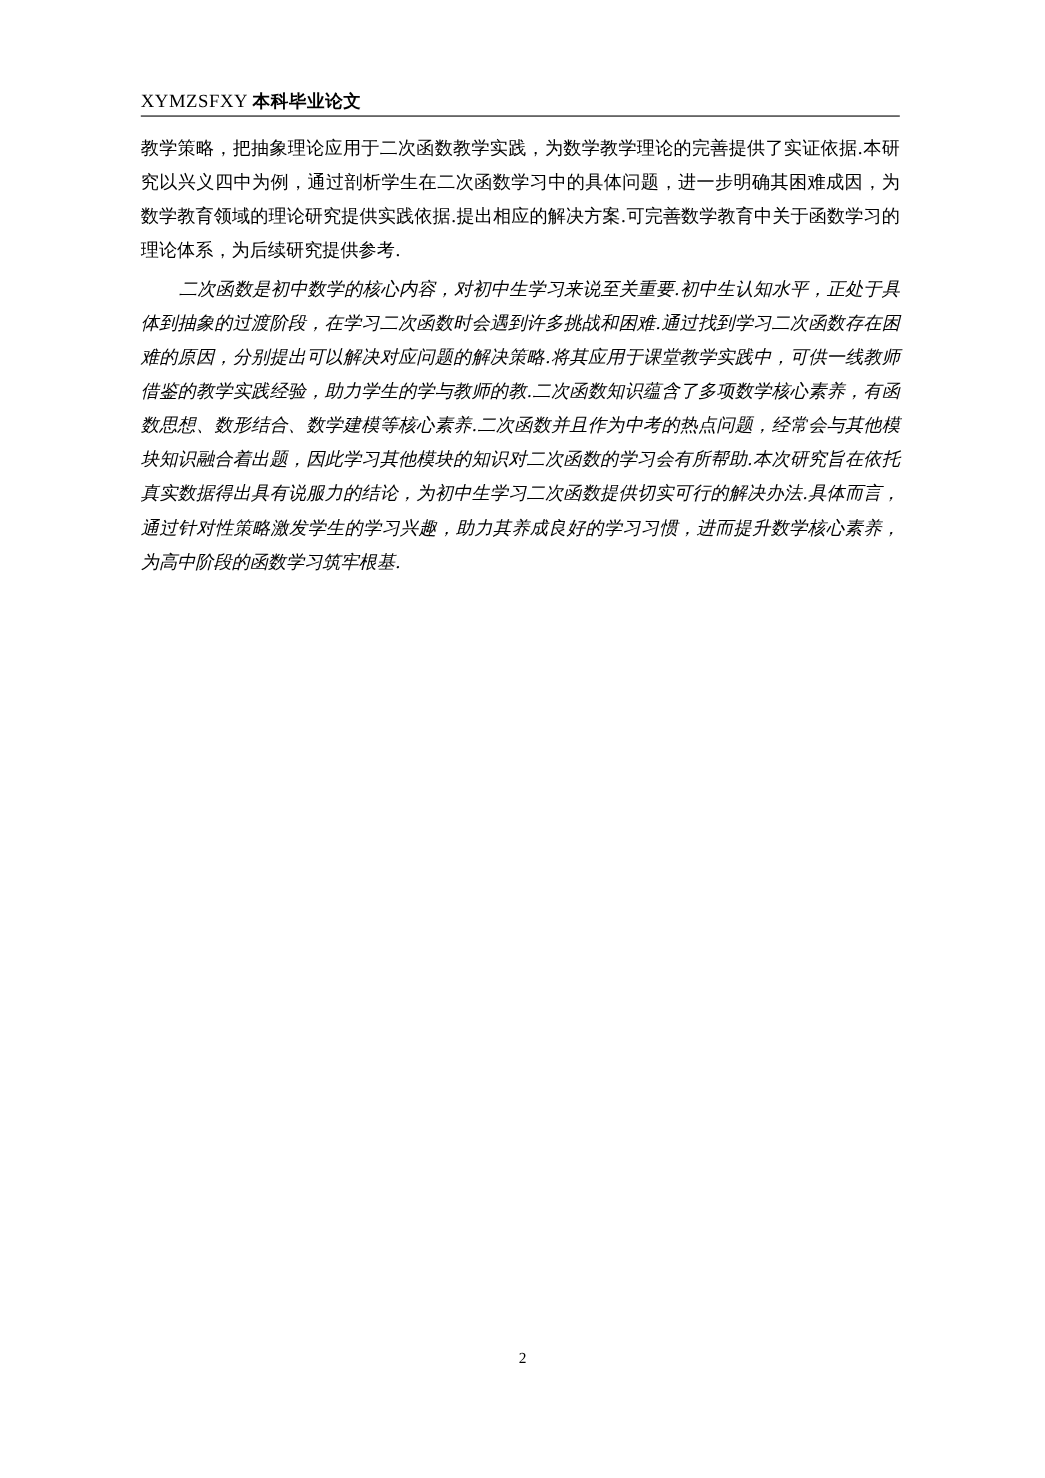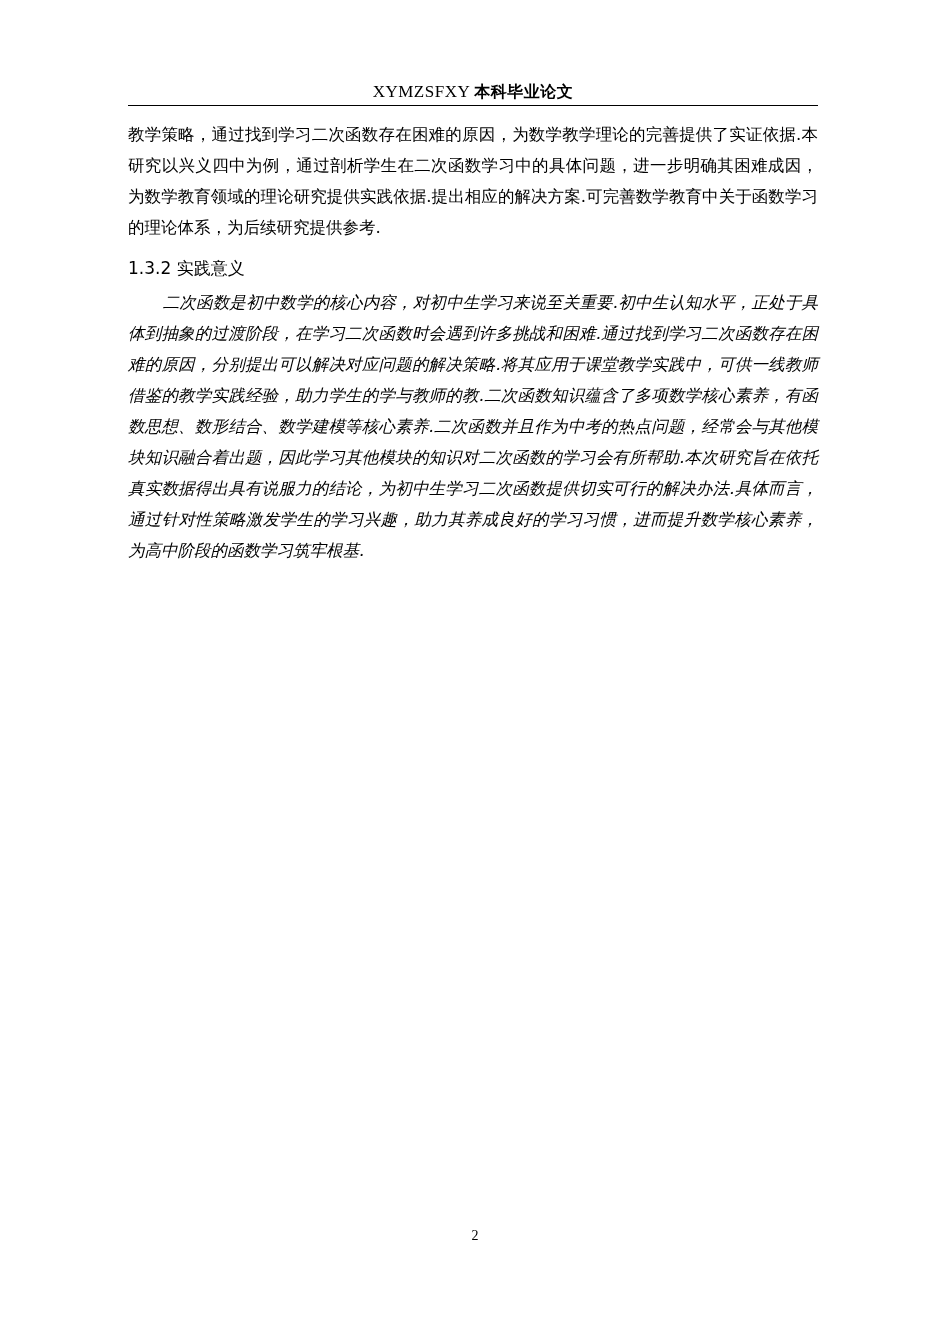--- a/index.html
+++ b/index.html
@@ -21,21 +21,21 @@
     box-sizing: border-box;
     padding: 0;
   }
   .content {
     position: absolute;
     left: 128px;
     top: 82px;
     width: 690px;
   }
   .header {
-    text-align: center;
+    text-align: left;
     padding-bottom: 4px;
   }
   .header-title {
     font-family: "Liberation Serif", serif;
     font-size: 17px;
     letter-spacing: 0.5px;
     display: inline-block;
   }
   .header-title .cn {
     font-weight: bold;
@@ -91,23 +91,22 @@
   <div class="content">
 
     <div class="header">
       <div class="header-title">
         <span>XYMZSFXY</span>
         <span class="cn">本科毕业论文</span>
       </div>
       <div class="header-rule"></div>
     </div>
 
-    <p class="body-text para-first">教学策略，通过找到学习二次函数存在困难的原因，为数学教学理论的完善提供了实证依据.本研究以兴义四中为例，通过剖析学生在二次函数学习中的具体问题，进一步明确其困难成因，为数学教育领域的理论研究提供实践依据.提出相应的解决方案.可完善数学教育中关于函数学习的理论体系，为后续研究提供参考.</p>
+    <p class="body-text para-first">教学策略，把抽象理论应用于二次函数教学实践，为数学教学理论的完善提供了实证依据.本研究以兴义四中为例，通过剖析学生在二次函数学习中的具体问题，进一步明确其困难成因，为数学教育领域的理论研究提供实践依据.提出相应的解决方案.可完善数学教育中关于函数学习的理论体系，为后续研究提供参考.</p>
 
-    <h2 class="heading">1.3.2 实践意义</h2>
 
     <p class="body-text indent para-gap">二次函数是初中数学的核心内容，对初中生学习来说至关重要.初中生认知水平，正处于具体到抽象的过渡阶段，在学习二次函数时会遇到许多挑战和困难.通过找到学习二次函数存在困难的原因，分别提出可以解决对应问题的解决策略.将其应用于课堂教学实践中，可供一线教师借鉴的教学实践经验，助力学生的学与教师的教.二次函数知识蕴含了多项数学核心素养，有函数思想、数形结合、数学建模等核心素养.二次函数并且作为中考的热点问题，经常会与其他模块知识融合着出题，因此学习其他模块的知识对二次函数的学习会有所帮助.本次研究旨在依托真实数据得出具有说服力的结论，为初中生学习二次函数提供切实可行的解决办法.具体而言，通过针对性策略激发学生的学习兴趣，助力其养成良好的学习习惯，进而提升数学核心素养，为高中阶段的函数学习筑牢根基.</p>
 
   </div>
 
   <div class="footer">2</div>
 
 </div>
 
 </body></html>

